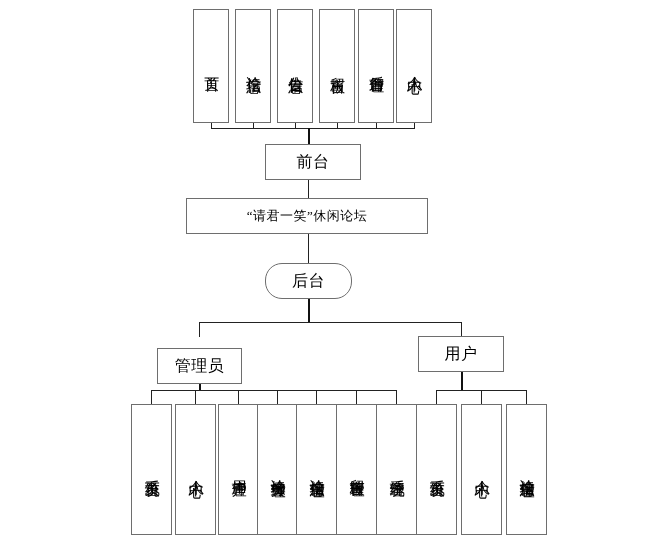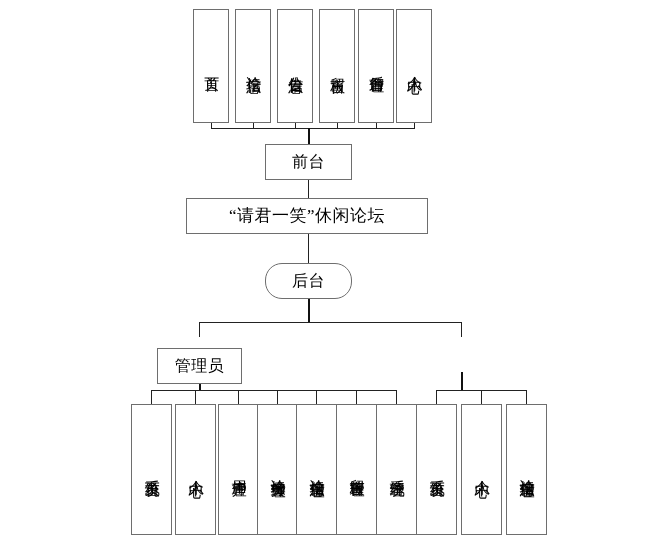--- a/index.html
+++ b/index.html
@@ -39,21 +39,21 @@
     writing-mode: vertical-rl;
     text-orientation: upright;
     line-height: 1.18;
     letter-spacing: 1px;
   }
   .horiz .node-label {
     writing-mode: horizontal-tb;
   }
   .fs15 { font-size: 15px; }
   .fs16 { font-size: 16px; }
-  .fs17 { font-size: 17px; }
+  .fs17 { font-size: 13px; }
 
   .line {
     position: absolute;
     background: #222222;
     z-index: 1;
   }
   .line.h { height: 1px; }
   .line.v { width: 1px; }
   .line.thick-v { width: 2px; background:#111; }
 </style>
@@ -85,21 +85,21 @@
   <div class="line v" style="left:253px; top:123px; height:6px;"></div>
   <div class="line v" style="left:295px; top:123px; height:6px;"></div>
   <div class="line v" style="left:337px; top:123px; height:6px;"></div>
   <div class="line v" style="left:376px; top:123px; height:6px;"></div>
   <div class="line v" style="left:414px; top:123px; height:6px;"></div>
 
   <div class="line h" style="left:211px; top:128px; width:204px;"></div>
 
   <div class="line thick-v" style="left:308px; top:128px; height:17px;"></div>
 
-  <div class="node horiz fs16" style="left:265px; top:144px; width:87px; height:36px;">
+  <div class="node horiz fs16" style="left:265px; top:144px; width:96px; height:36px;">
     <span class="node-label">前台</span>
   </div>
 
   <div class="line v" style="left:308px; top:180px; height:18px;"></div>
 
   <div class="node horiz fs17" style="left:186px; top:198px; width:242px; height:36px;">
     <span class="node-label">“请君一笑”休闲论坛</span>
   </div>
 
   <div class="line v" style="left:308px; top:234px; height:29px;"></div>
@@ -111,20 +111,23 @@
   <div class="line thick-v" style="left:308px; top:299px; height:23px;"></div>
 
   <div class="line h" style="left:199px; top:322px; width:263px;"></div>
   <div class="line v" style="left:199px; top:322px; height:15px;"></div>
   <div class="line v" style="left:461px; top:322px; height:15px;"></div>
 
   <div class="node horiz fs16" style="left:157px; top:348px; width:85px; height:36px;">
     <span class="node-label">管理员</span>
   </div>
 
+  <div class="node horiz fs16" style="left:418px; top:336px; width:86px; height:36px;">
+    <span class="node-label">用户</span>
+  </div>
 
   <div class="line thick-v" style="left:199px; top:372px; height:18px;"></div>
 
   <div class="line h" style="left:151px; top:390px; width:245px;"></div>
   <div class="line v" style="left:151px; top:390px; height:14px;"></div>
   <div class="line v" style="left:195px; top:390px; height:14px;"></div>
   <div class="line v" style="left:238px; top:390px; height:14px;"></div>
   <div class="line v" style="left:277px; top:390px; height:14px;"></div>
   <div class="line v" style="left:316px; top:390px; height:14px;"></div>
   <div class="line v" style="left:356px; top:390px; height:14px;"></div>

